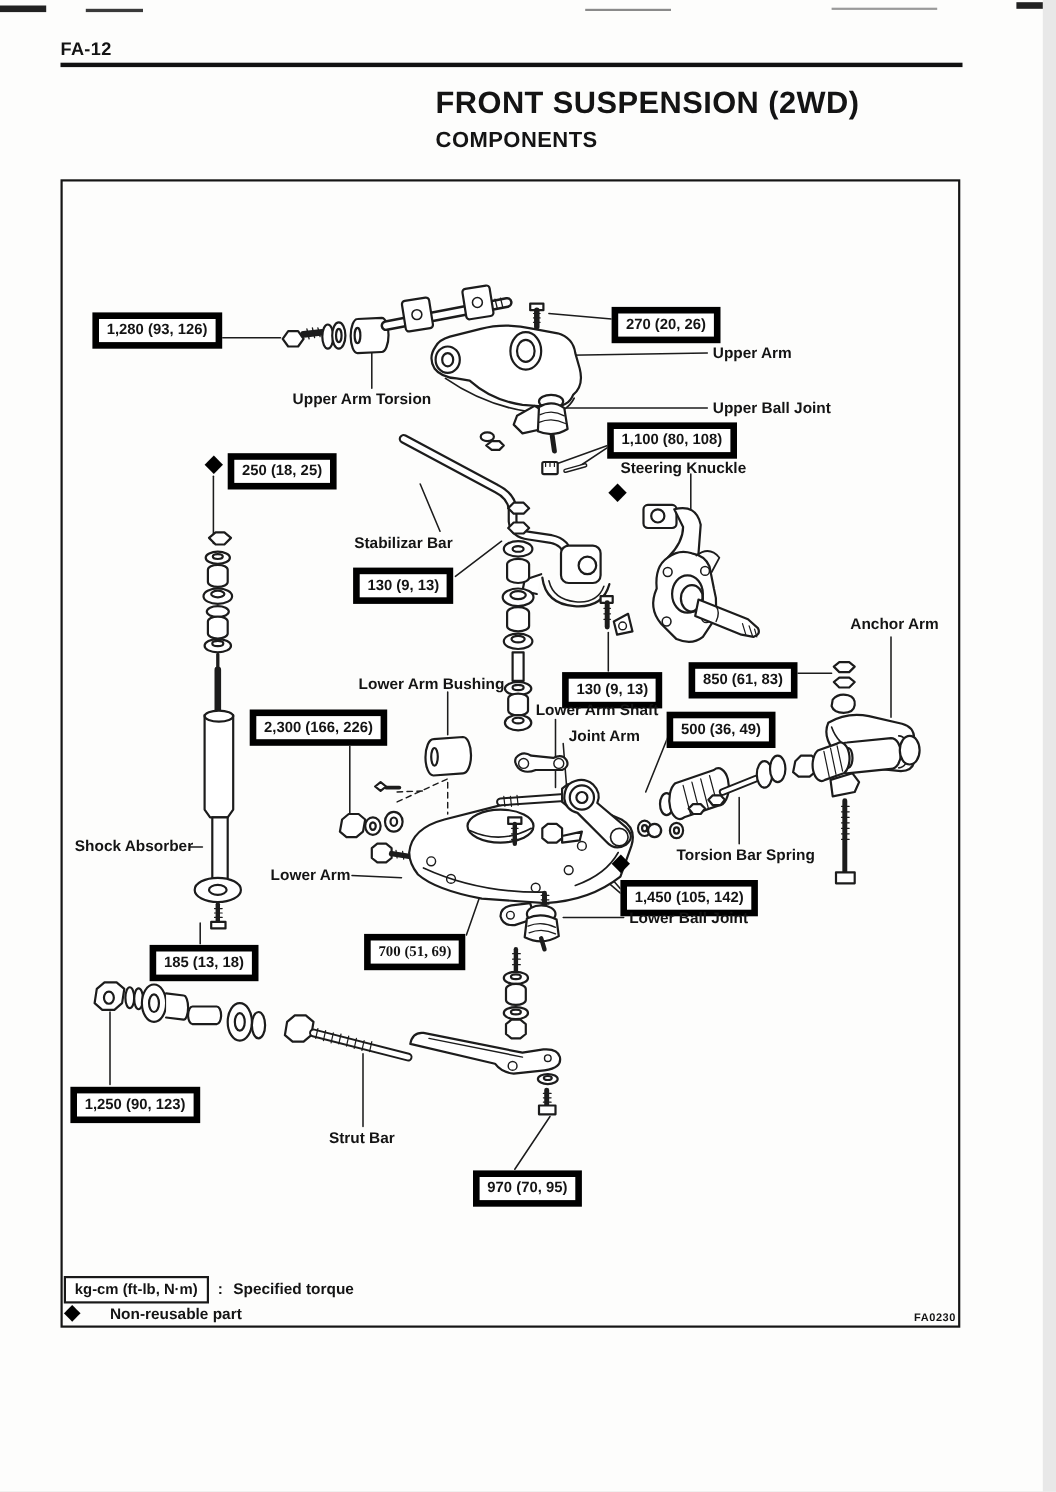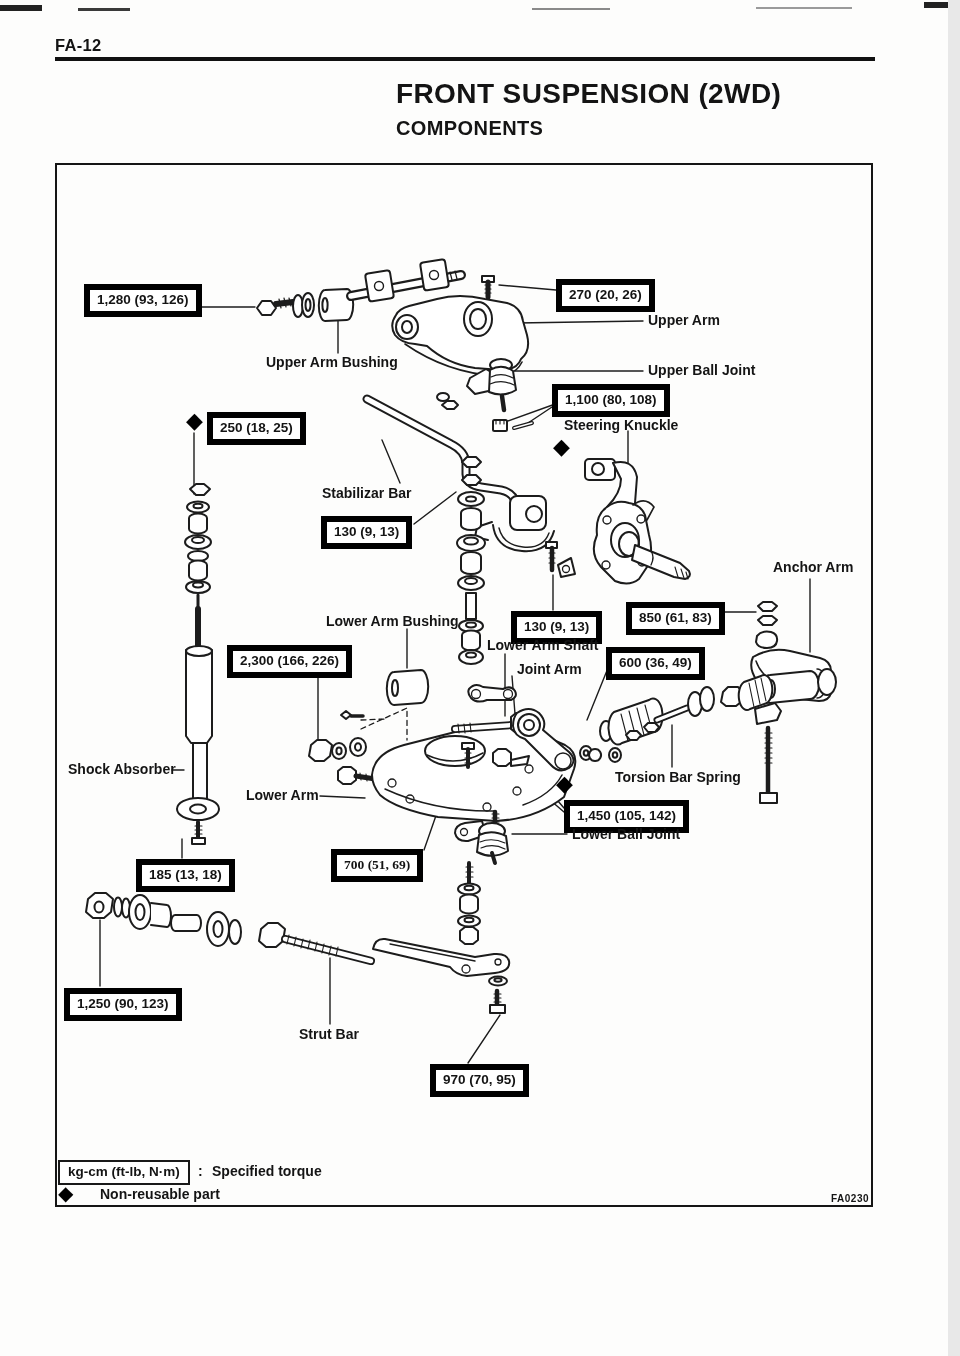--- a/index.html
+++ b/index.html
@@ -340,32 +340,32 @@
   </svg>
 
   <div class="spec" style="left:84px;top:284px;">1,280 (93, 126)</div>
   <div class="spec" style="left:556px;top:279px;">270 (20, 26)</div>
   <div class="spec" style="left:552px;top:384px;">1,100 (80, 108)</div>
   <div class="spec" style="left:207px;top:412px;">250 (18, 25)</div>
   <div class="spec" style="left:321px;top:516px;">130 (9, 13)</div>
   <div class="spec" style="left:626px;top:602px;">850 (61, 83)</div>
   <div class="spec" style="left:511px;top:611px;">130 (9, 13)</div>
   <div class="spec" style="left:227px;top:645px;">2,300 (166, 226)</div>
-  <div class="spec" style="left:606px;top:647px;">600 (36, 49)</div>
+  <div class="spec" style="left:606px;top:647px;">500 (36, 49)</div>
   <div class="spec" style="left:564px;top:800px;">1,450 (105, 142)</div>
   <div class="spec" style="left:136px;top:859px;">185 (13, 18)</div>
   <div class="spec" style="left:331px;top:849px;font-family:Liberation Serif, serif;">700 (51, 69)</div>
   <div class="spec" style="left:64px;top:988px;">1,250 (90, 123)</div>
   <div class="spec" style="left:430px;top:1064px;">970 (70, 95)</div>
 
   <div class="diamond" style="left:186px;top:410px;">◆</div>
   <div class="diamond" style="left:553px;top:436px;">◆</div>
   <div class="diamond" style="left:556px;top:773px;">◆</div>
 
-  <div class="plabel" style="left:266px;top:354px;">Upper Arm Bushing</div>
+  <div class="plabel" style="left:266px;top:354px;">Upper Arm Torsion</div>
   <div class="plabel" style="left:648px;top:312px;">Upper Arm</div>
   <div class="plabel" style="left:648px;top:362px;">Upper Ball Joint</div>
   <div class="plabel" style="left:564px;top:417px;">Steering Knuckle</div>
   <div class="plabel" style="left:322px;top:485px;">Stabilizar Bar</div>
   <div class="plabel" style="left:773px;top:559px;">Anchor Arm</div>
   <div class="plabel" style="left:326px;top:613px;">Lower Arm Bushing</div>
   <div class="plabel" style="left:487px;top:637px;">Lower Arm Shaft</div>
   <div class="plabel" style="left:517px;top:661px;">Joint Arm</div>
   <div class="plabel" style="left:68px;top:761px;">Shock Absorber</div>
   <div class="plabel" style="left:246px;top:787px;">Lower Arm</div>

